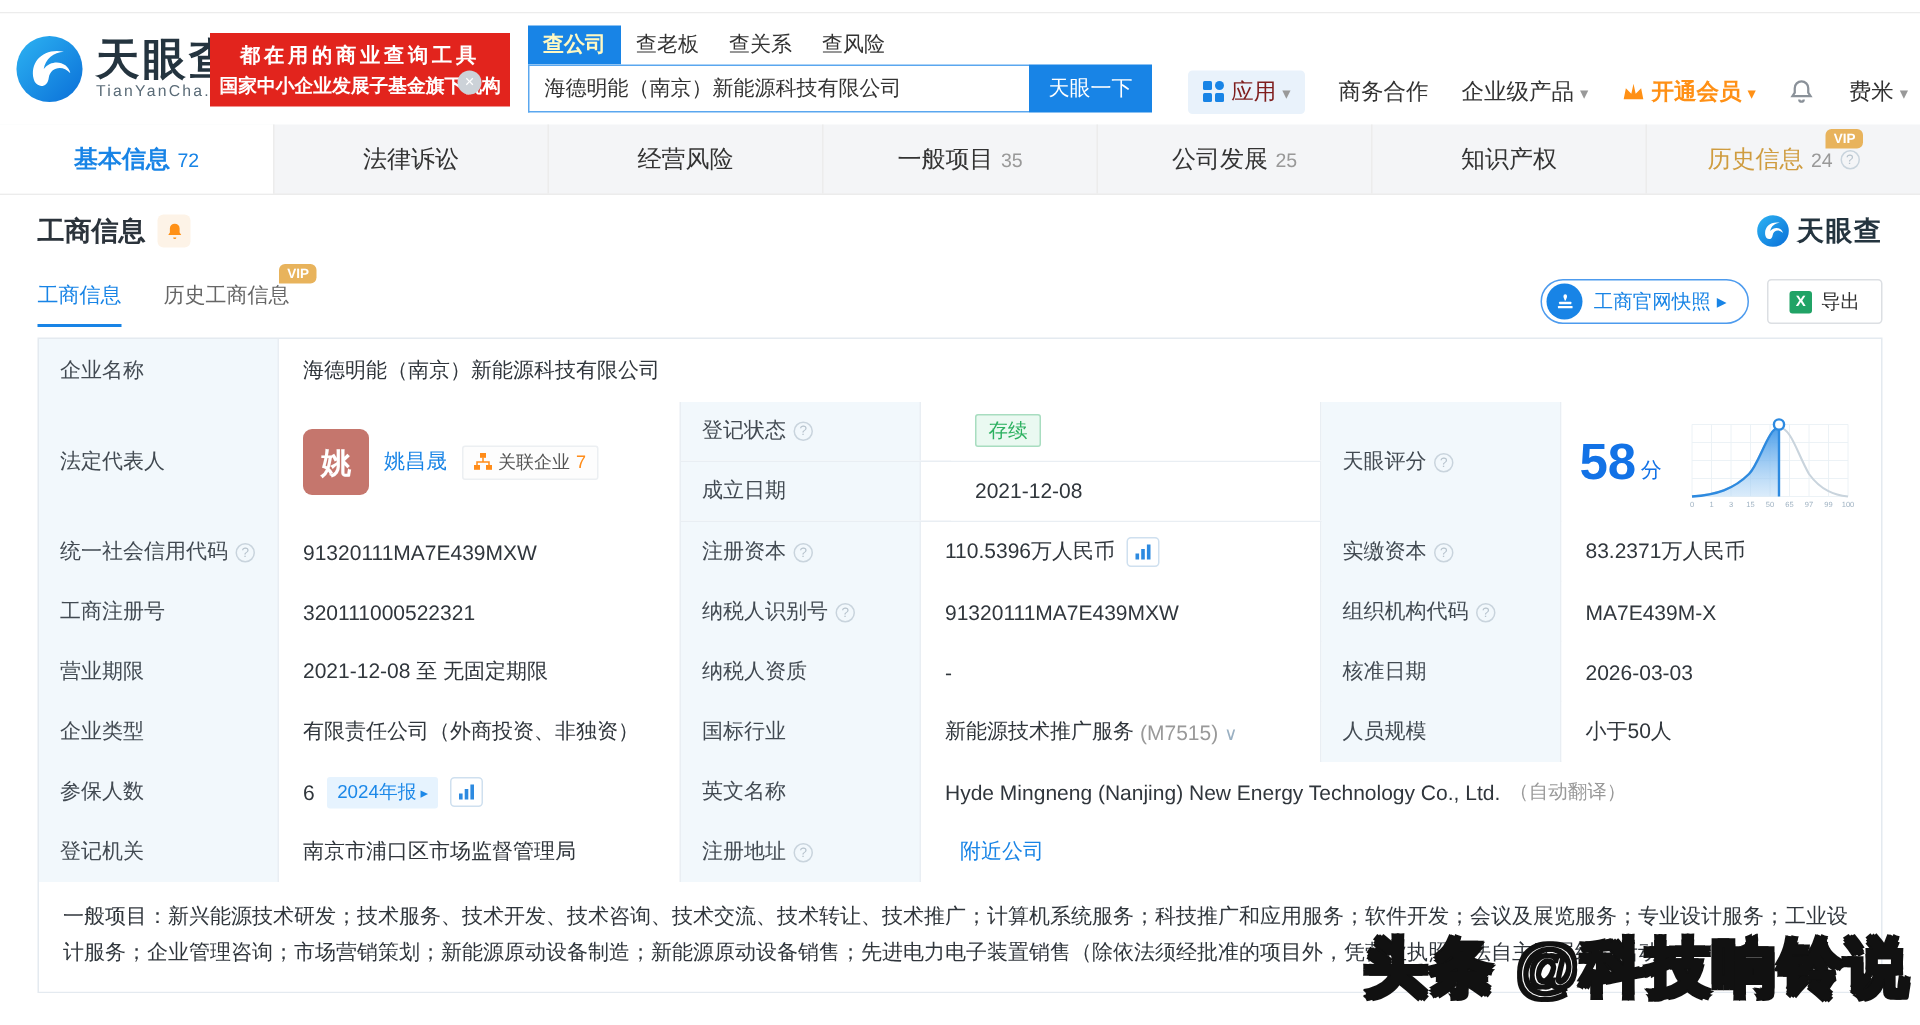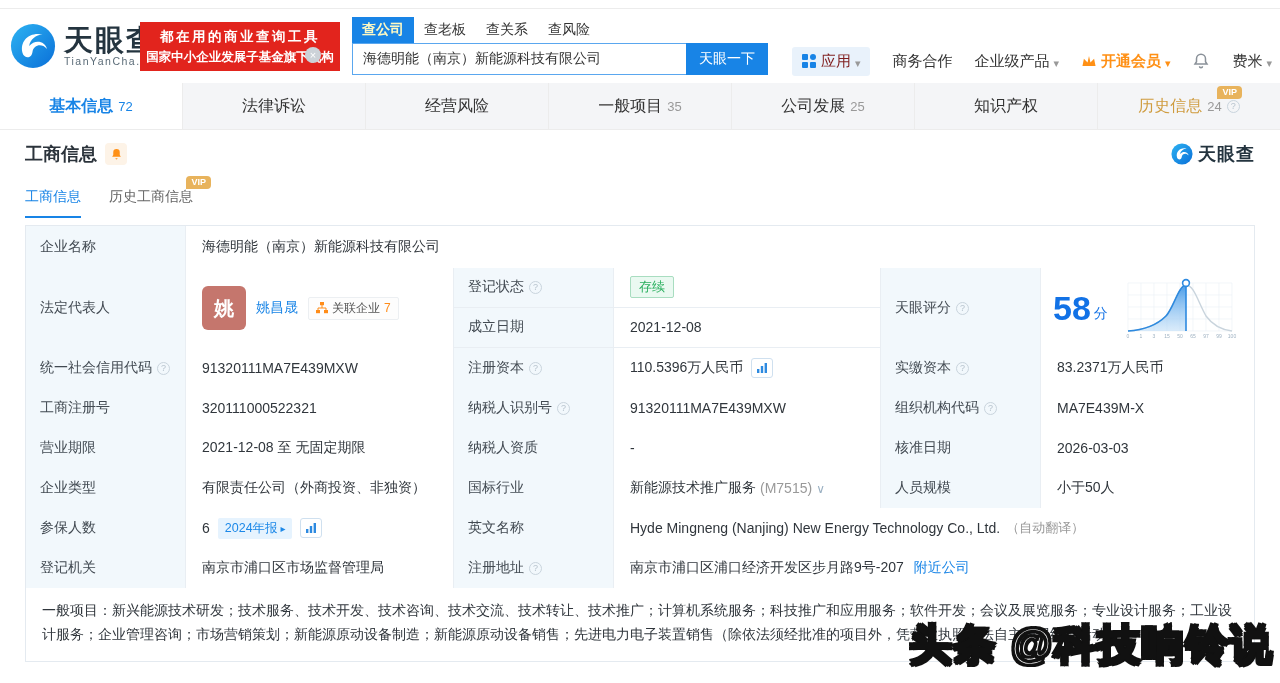--- a/index.html
+++ b/index.html
@@ -77,21 +77,21 @@
   .tbl { position:absolute; left:25px; top:225px; width:1230px; border:1px solid #e4eaf0; font-size:14px; }
   .t-row { display:flex; border-bottom:1px solid #e9eef3; }
   .t-row:last-child { border-bottom:none; }
   .cell { display:flex; align-items:center; border-right:1px solid #e9eef3; }
   .cell.last { border-right:none; }
   .lbl { background:#f2f8fc; color:#424a52; padding-left:14px; flex-shrink:0; }
   .val { color:#30363c; padding-left:16px; background:#fff; }
   .w160 { width:160px; } .w268 { width:268px; } .w267 { width:267px; } .fx { flex:1; }
   .h42 { height:42px; } .h40 { height:40px; } .h80 { height:80px; }
   .midgrid { width:427px; display:flex; flex-direction:column; }
-  .subrow { display:flex; height:40px; border-bottom:1px solid #e9eef3; }
+  .subrow { display:flex; height:40px; border-bottom:1px solid #e9eef3;gap:20px; }
   .subrow:last-child { border-bottom:none; }
   .link { color:#1884e6; cursor:pointer; text-decoration:none; }
   .status-badge { display:inline-block; color:#2bb05f; background:#eaf9f1; border:1px solid #a8ddc0; font-size:13px; padding:1px 8px; border-radius:2px; }
   .avatar { width:44px; height:44px; border-radius:6px; background:#c5766d; color:#fff; font-size:20px; font-weight:bold; display:flex; align-items:center; justify-content:center; margin-right:10px; flex-shrink:0; }
   .rel-badge { display:inline-flex; align-items:center; border:1px solid #eceff2; background:#fdfdfd; font-size:12px; color:#555; padding:2px 7px; margin-left:10px; border-radius:2px; cursor:pointer; }
   .rel-badge svg { width:12px; height:12px; margin-right:4px; }
   .rel-badge b { color:#ff8c19; font-weight:normal; margin-left:4px; }
   .gray { color:#999; }
   .chev::after { content:"∨"; color:#9ab0c2; font-size:12px; margin-left:4px; }
   .icon-box { width:22px; height:20px; border:1px solid #cfe0ef; border-radius:3px; display:inline-flex; align-items:center; justify-content:center; margin-left:8px; cursor:pointer; background:#fff; }
@@ -235,20 +235,37 @@
   </div>
 
   <div class="subtabs">
     <div class="subtab active">工商信息</div>
     <div class="subtab">
       <span class="vip-badge">VIP</span>
       <span>历史工商信息</span>
     </div>
   </div>
 
+  <div class="hdr-btns">
+    <div class="snap-btn">
+      <span class="snap-ic">
+        <svg viewBox="0 0 16 16" fill="#fff">
+            <path d="M6.5 3a1.5 1.5 0 1 1 3 0c0 1.6-1 2.2-1 3.5h-1C7.5 5.2 6.5 4.6 6.5 3z"></path>
+            <rect x="3" y="7.5" width="10" height="2.2" rx="0.5"></rect>
+            <rect x="2" y="11" width="12" height="2" rx="0.5"></rect>
+          </svg>
+      </span>
+      <span>工商官网快照</span>
+        <span class="arr"></span>
+    </div>
+    <div class="export-btn">
+      <span class="xls-ic"></span>
+      <span>导出</span>
+    </div>
+  </div>
 
   <div class="tbl">
 
     <div class="t-row h42">
       <div class="cell lbl w160 h42">企业名称</div>
       <div class="cell val fx last h42">海德明能（南京）新能源科技有限公司</div>
     </div>
 
     <div class="t-row h80">
       <div class="cell lbl w160 h80">法定代表人</div>
@@ -416,21 +433,20 @@
     </div>
 
     <div class="t-row h40">
       <div class="cell lbl w160 h40">登记机关</div>
       <div class="cell val w268 h40">南京市浦口区市场监督管理局</div>
       <div class="cell lbl w160 h40">
           <span>注册地址</span>
           <span class="q"></span>
         </div>
       <div class="cell val fx last h40">
-        <span>南京市浦口区浦口经济开发区步月路9号-207</span>
         <a class="link" style="margin-left:10px">附近公司</a>
       </div>
     </div>
 
     <div class="t-row" style="height:73px">
       <div class="cell val fx last scope-val" style="height:73px">一般项目：新兴能源技术研发；技术服务、技术开发、技术咨询、技术交流、技术转让、技术推广；计算机系统服务；科技推广和应用服务；软件开发；会议及展览服务；专业设计服务；工业设计服务；企业管理咨询；市场营销策划；新能源原动设备制造；新能源原动设备销售；先进电力电子装置销售（除依法须经批准的项目外，凭营业执照依法自主开展经营活动）</div>
     </div>
   </div>
 
   <div class="watermark">头条 @科技响铃说</div>

